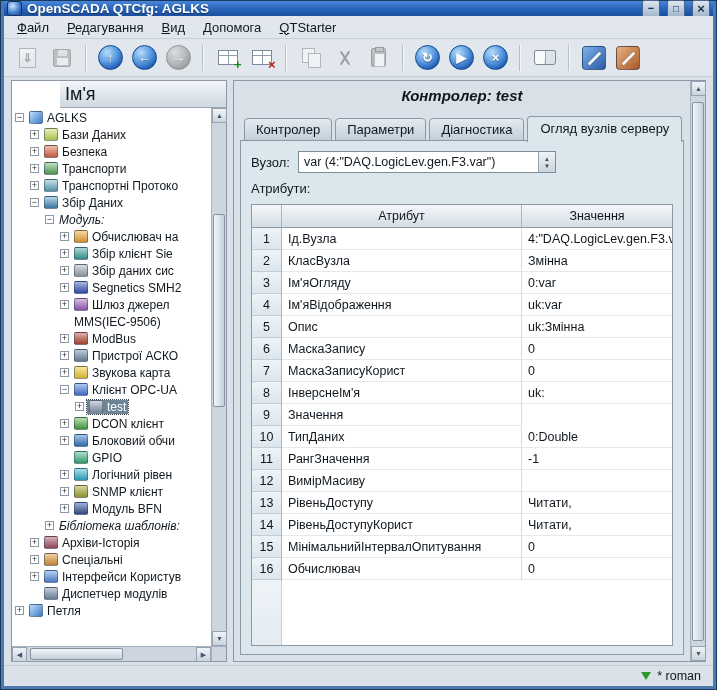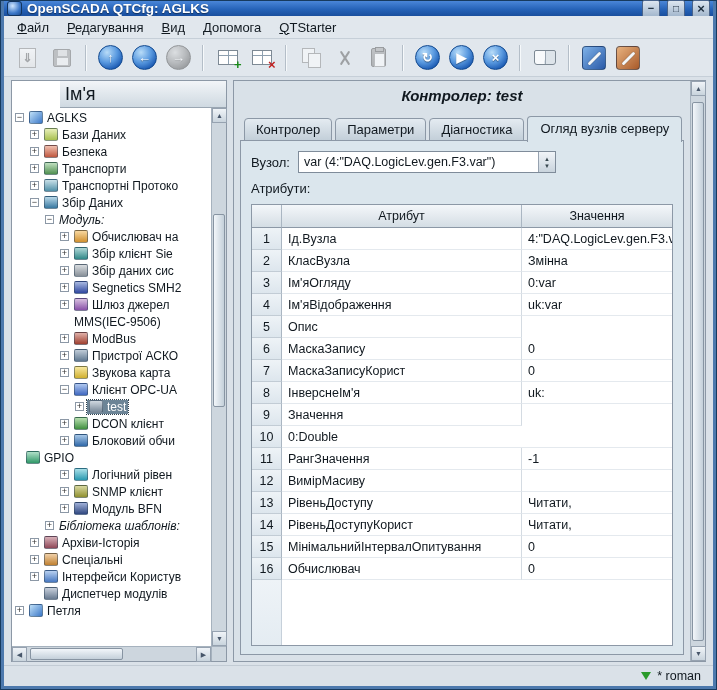--- a/index.html
+++ b/index.html
@@ -352,21 +352,21 @@
                   <span class="tlabel">DCON клієнт</span>
                 </span>
               </div>
               <div class="tree-row" style="padding-left: 48px;">
                 <span class="expander">+</span>
                 <span class="tnode">
                   <span class="ticon" data-icon="block-icon"></span>
                   <span class="tlabel">Блоковий обчи</span>
                 </span>
               </div>
-              <div class="tree-row" style="">
+              <div class="tree-row" style="padding-left: 48px;">
                 <span class="expander hidden"></span>
                 <span class="tnode">
                   <span class="ticon" data-icon="gpio-icon"></span>
                   <span class="tlabel">GPIO</span>
                 </span>
               </div>
               <div class="tree-row" style="padding-left: 48px;">
                 <span class="expander">+</span>
                 <span class="tnode">
                   <span class="ticon" data-icon="logic-icon"></span>
@@ -493,20 +493,21 @@
                     <div class="value-cell">0:var</div>
                   </div>
                   <div class="trow">
                     <div class="num-cell">4</div>
                     <div class="attr-cell">Ім'яВідображення</div>
                     <div class="value-cell">uk:var</div>
                   </div>
                   <div class="trow">
                     <div class="num-cell">5</div>
                     <div class="attr-cell">Опис</div>
+                    <div class="value-cell">uk:Змінна</div>
                   </div>
                   <div class="trow">
                     <div class="num-cell">6</div>
                     <div class="attr-cell">МаскаЗапису</div>
                     <div class="value-cell">0</div>
                   </div>
                   <div class="trow">
                     <div class="num-cell">7</div>
                     <div class="attr-cell">МаскаЗаписуКорист</div>
                     <div class="value-cell">0</div>
@@ -515,20 +516,21 @@
                     <div class="num-cell">8</div>
                     <div class="attr-cell">ІнверснеІм'я</div>
                     <div class="value-cell">uk:</div>
                   </div>
                   <div class="trow">
                     <div class="num-cell">9</div>
                     <div class="attr-cell">Значення</div>
                   </div>
                   <div class="trow">
                     <div class="num-cell">10</div>
+                    <div class="attr-cell">ТипДаних</div>
                     <div class="value-cell">0:Double</div>
                   </div>
                   <div class="trow">
                     <div class="num-cell">11</div>
                     <div class="attr-cell">РангЗначення</div>
                     <div class="value-cell">-1</div>
                   </div>
                   <div class="trow">
                     <div class="num-cell">12</div>
                     <div class="attr-cell">ВимірМасиву</div>

